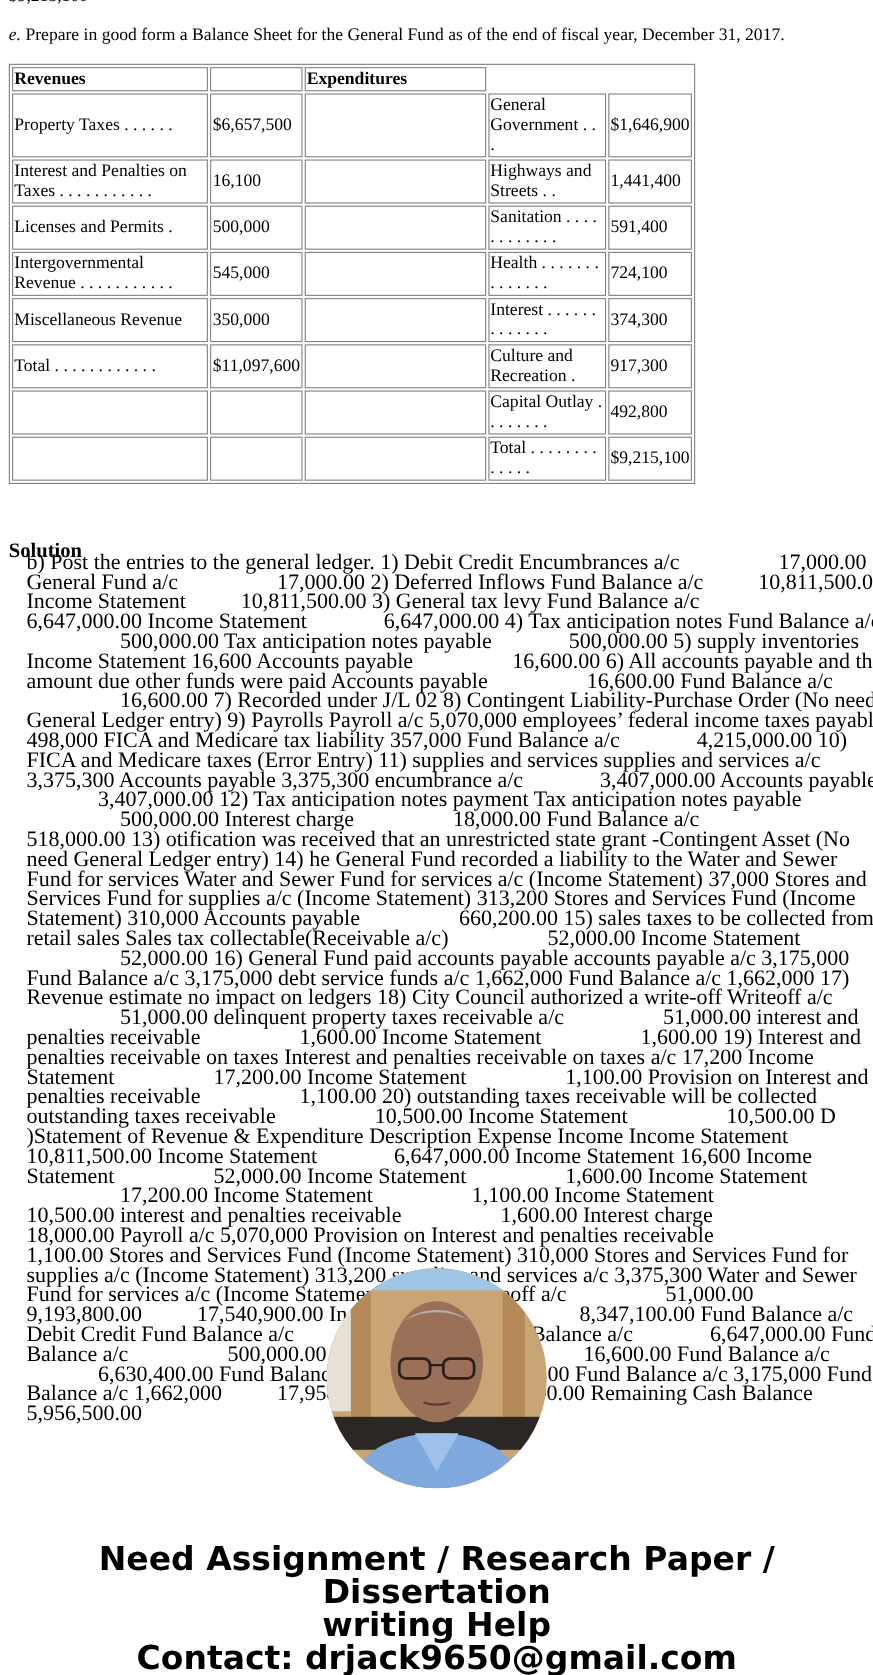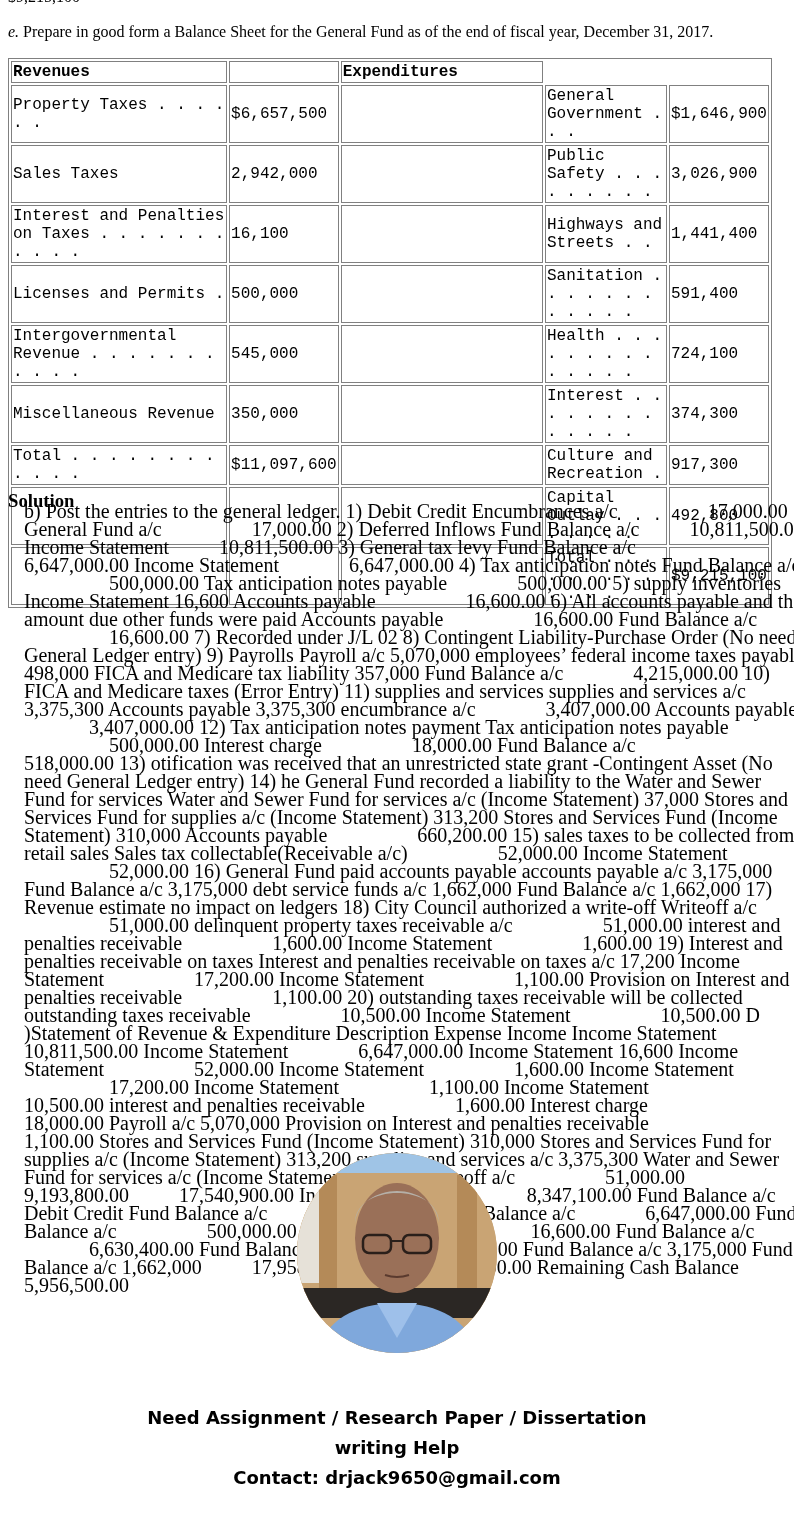--- a/index.html
+++ b/index.html
@@ -24,27 +24,26 @@
       left: 8px;
       top: 23px;
       margin: 0;
       line-height: 18px;
     }
     .question i { font-style: italic; }
     table.bs {
       position: absolute;
       left: 8px;
       top: 58px;
-      width: 764px;
+      width: 624px;
       border: 1px solid #808080;
       border-collapse: separate;
       border-spacing: 2px;
       font-size: 16px;
       line-height: 18px;
-      font-family: Liberation Mono, monospace;
     }
     table.bs td {
       border: 1px solid #808080;
       padding: 1px;
       vertical-align: middle;
       height: 36px;
     }
     table.bs tr.hdr td { height: 16px; font-weight: bold; }
     h3.solution {
       position: absolute;
@@ -76,21 +75,21 @@
       background: #c8a77a;
     }
     .footer {
       position: absolute;
       left: 0;
       top: 1403px;
       width: 794px;
       text-align: center;
       font-family: "DejaVu Sans", sans-serif;
       font-weight: bold;
-      font-size: 18px;
+      font-size: 30px;
       line-height: 30px;
     }
     .footer div { margin: 0; }
   </style>
 </head>
 <body>
 
 <p class="cut-top">$9,215,100</p>
 
 <p class="question"><i>e.</i><span> Prepare in good form a Balance Sheet for the General Fund as of the end of fiscal year, December 31, 2017.</span></p>
@@ -101,27 +100,20 @@
       <td style="width:232px">Revenues</td>
       <td style="width:76px"></td>
       <td style="width:232px">Expenditures</td>
     </tr>
     <tr>
       <td>Property Taxes . . . . . .</td>
       <td>$6,657,500</td>
       <td></td>
       <td style="width:127px">General Government . . .</td>
       <td style="width:72px">$1,646,900</td>
-    </tr>
-    <tr>
-      <td>Sales Taxes</td>
-      <td>2,942,000</td>
-      <td></td>
-      <td>Public Safety . . . . . . . . .</td>
-      <td>3,026,900</td>
     </tr>
     <tr>
       <td>Interest and Penalties on Taxes . . . . . . . . . . .</td>
       <td>16,100</td>
       <td></td>
       <td>Highways and Streets . .</td>
       <td>1,441,400</td>
     </tr>
     <tr>
       <td>Licenses and Permits .</td>

